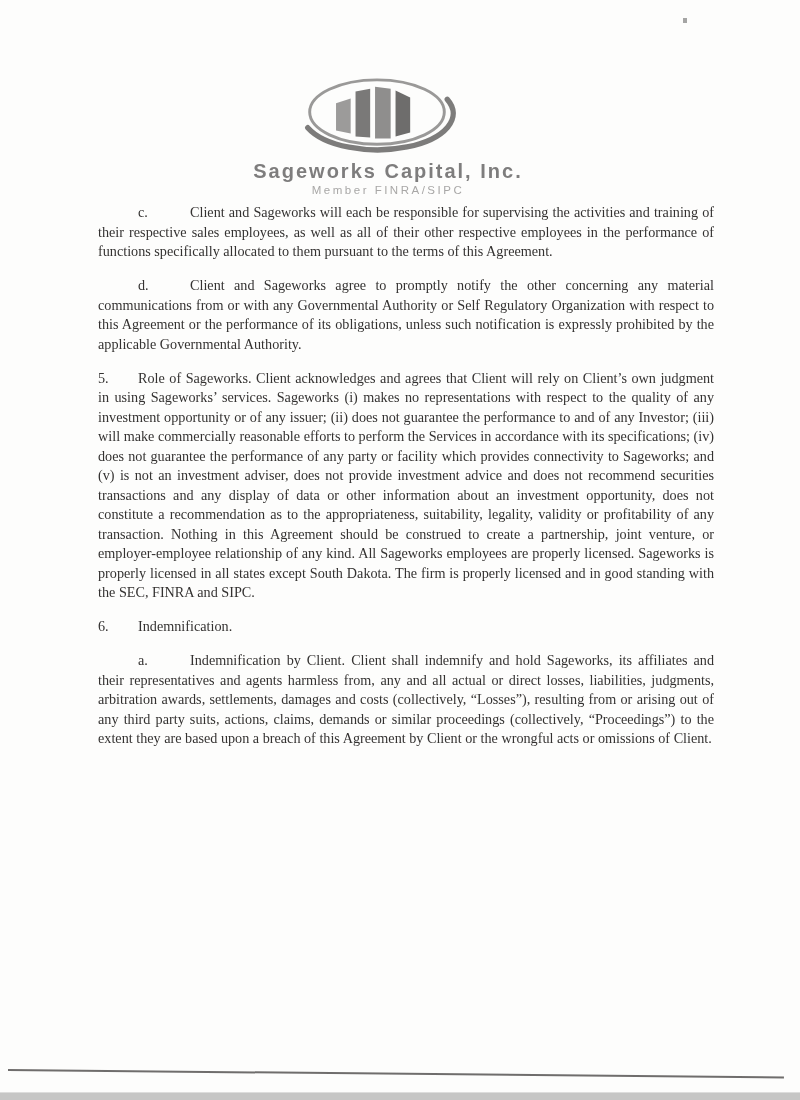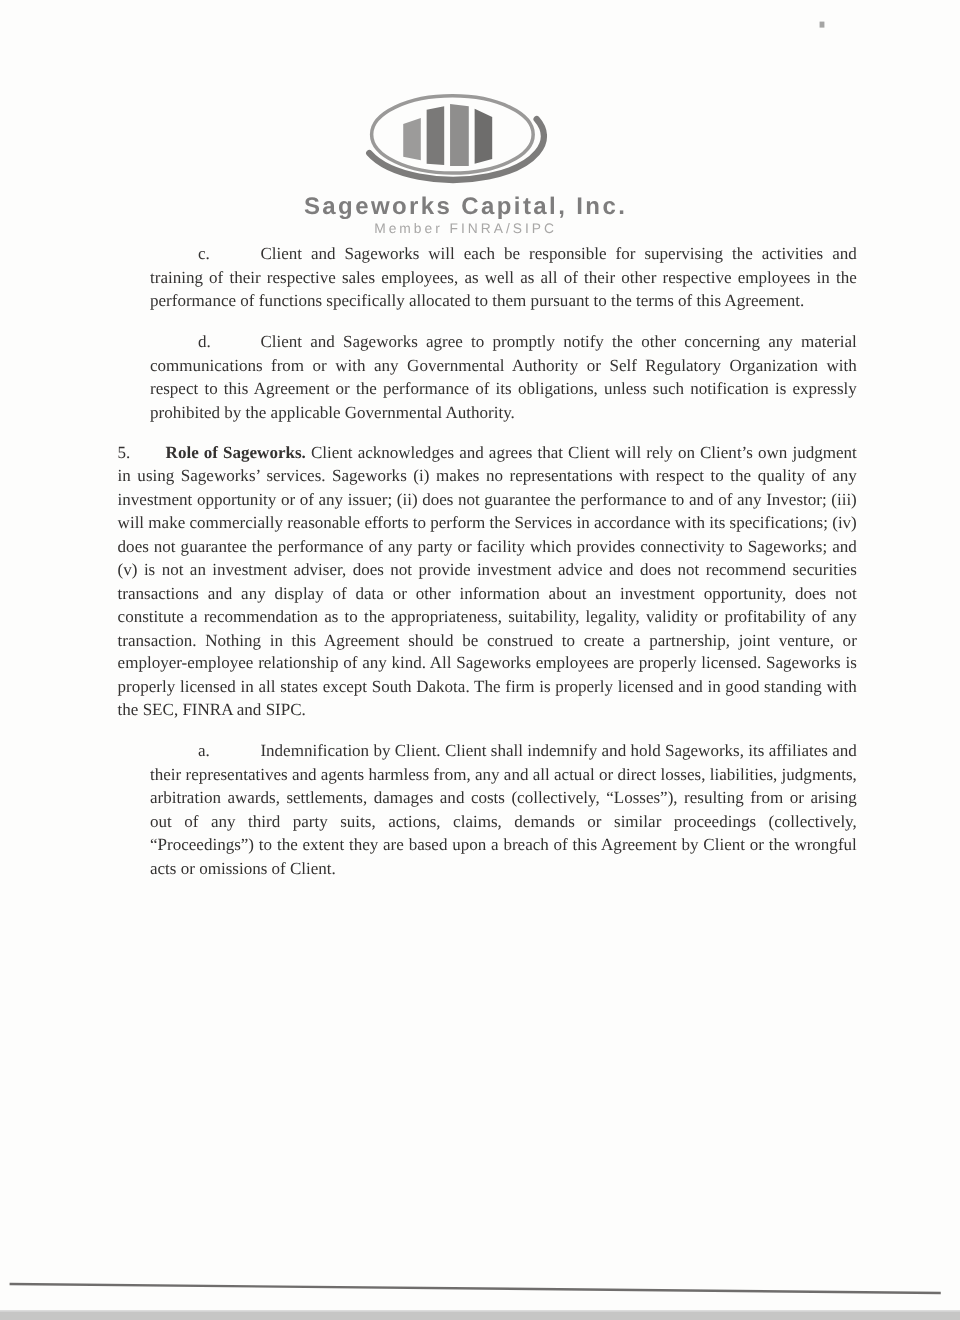--- a/index.html
+++ b/index.html
@@ -56,31 +56,31 @@
     left: 98px;
     width: 616px;
     font-size: 14.2px;
     line-height: 19.5px;
     color: #343231;
   }
   .para {
     margin: 0 0 14.5px 0;
     text-align: justify;
   }
-  .para.item { text-indent: 40px; margin-left: 27px; }
+  .para.item { text-indent: 40px; }
   .para.item .label {
     display: inline-block;
     width: 52px;
     text-indent: 0;
   }
   .para.section .label {
     display: inline-block;
     width: 40px;
   }
-  .seg-bold { font-weight: bold; }
+  .seg-bold { font-weight: normal; }
   .seg-underline { }
 
   
   .artifact-dot {
     position: absolute;
     left: 683px;
     top: 18px;
     width: 4px;
     height: 5px;
     background: #8f8e8d;
@@ -129,19 +129,20 @@
       </svg>
     </div>
     <div class="company-name">Sageworks Capital, Inc.</div>
     <div class="member-line">Member FINRA/SIPC</div>
   </header>
 
   <main class="doc-body">
       <p class="para item"><span class="label">c.</span><span>Client and Sageworks will each be responsible for supervising the activities and training of their respective sales employees, as well as all of their other respective employees in the performance of functions specifically allocated to them pursuant to the terms of this Agreement.</span></p>
       <p class="para item"><span class="label">d.</span><span>Client and Sageworks agree to promptly notify the other concerning any material communications from or with any Governmental Authority or Self Regulatory Organization with respect to this Agreement or the performance of its obligations, unless such notification is expressly prohibited by the applicable Governmental Authority.</span></p>
       <p class="para section"><span class="label">5.</span><span class="seg-bold">Role of Sageworks.</span><span> Client acknowledges and agrees that Client will rely on Client’s own judgment in using Sageworks’ services. Sageworks (i) makes no representations with respect to the quality of any investment opportunity or of any issuer; (ii) does not guarantee the performance to and of any Investor; (iii) will make commercially reasonable efforts to perform the Services in accordance with its specifications; (iv) does not guarantee the performance of any party or facility which provides connectivity to Sageworks; and (v) is not an investment adviser, does not provide investment advice and does not recommend securities transactions and any display of data or other information about an investment opportunity, does not constitute a recommendation as to the appropriateness, suitability, legality, validity or profitability of any transaction. Nothing in this Agreement should be construed to create a partnership, joint venture, or employer-employee relationship of any kind. All Sageworks employees are properly licensed. Sageworks is properly licensed in all states except South Dakota. The firm is properly licensed and in good standing with the SEC, FINRA and SIPC.</span></p>
+      <p class="para section"><span class="label">6.</span><span class="seg-bold">Indemnification</span><span>.</span></p>
       <p class="para item"><span class="label">a.</span><span class="seg-underline">Indemnification by Client</span><span>. Client shall indemnify and hold Sageworks, its affiliates and their representatives and agents harmless from, any and all actual or direct losses, liabilities, judgments, arbitration awards, settlements, damages and costs (collectively, “</span><span class="seg-underline">Losses</span><span>”), resulting from or arising out of any third party suits, actions, claims, demands or similar proceedings (collectively, “</span><span class="seg-underline">Proceedings</span><span>”) to the extent they are based upon a breach of this Agreement by Client or the wrongful acts or omissions of Client.</span></p>
     </main>
 
   <div class="bottom-edge-line"></div>
   <div class="bottom-strip"></div>
 
 </div>
 
 </body></html>

